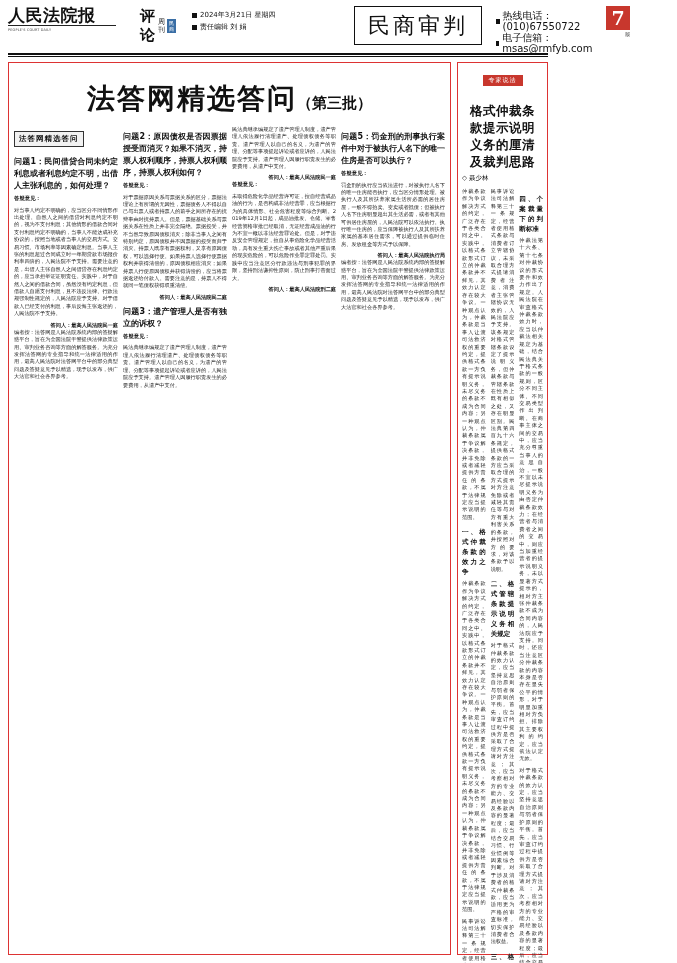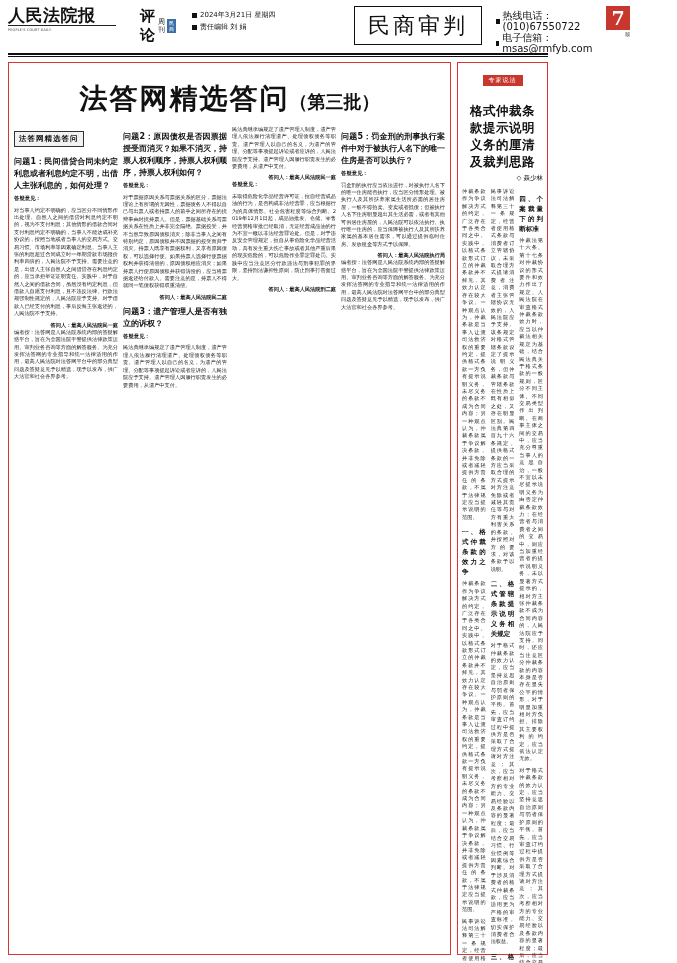--- a/index.html
+++ b/index.html
@@ -40,41 +40,41 @@
   .rule-top{border-top:2px solid #111;margin:3px 0 0 0;}
   .rule-thin{border-top:1px solid #111;margin-top:1px;}
 
   
   .content{display:flex;margin-top:5px;height:893px;}
   .left-pane{flex:0 0 442px;border:1px solid #d33;box-sizing:border-box;padding:5px 5px 4px 5px;position:relative;}
   .right-pane{flex:1;margin-left:6px;border:1px solid #d33;box-sizing:border-box;padding:4px 4px;position:relative;}
 
   .headline{text-align:center;margin:12px 0 8px 0;}
   .headline .h1{font-family:"DejaVu Serif","Liberation Serif",serif;font-size:28px;font-weight:bold;letter-spacing:2px;}
-  .headline .h1 .sm{font-size:18px;letter-spacing:0;}
+  .headline .h1 .sm{font-size:15px;letter-spacing:0;}
 
   .cols{display:flex;gap:5px;height:810px;}
   .col{flex:1;overflow:hidden;}
   .col.c1{flex:0 0 104px;}
   .col.c2{flex:0 0 104px;}
   .col.c3{flex:0 0 104px;}
   .col.c4{flex:0 0 104px;}
 
   .stamp{border:1px solid #333;display:inline-block;padding:2px 4px;font-size:7.5px;font-weight:bold;letter-spacing:1px;margin-bottom:4px;background:#f2f2f2;}
 
   .qtitle{font-weight:bold;font-size:8px;line-height:12px;margin:5px 0 3px 0;text-align:justify;}
   .ptxt{font-size:5.2px;line-height:7.4px;text-align:justify;color:#222;margin:0 0 4px 0;word-break:break-all;}
   .lead{font-size:5.4px;font-weight:bold;line-height:7.6px;}
   .sig{font-size:5.2px;text-align:right;font-weight:bold;margin-top:2px;}
 
   
   .rp-kicker{text-align:center;}
   .rp-kicker .k{display:inline-block;background:#c8372d;color:#fff;font-size:6px;padding:1px 6px;letter-spacing:1px;}
   .rp-title{font-family:"DejaVu Serif","Liberation Serif",serif;font-size:12.5px;font-weight:bold;text-align:center;line-height:17px;margin:16px 2px 4px 2px;letter-spacing:.5px;}
-  .rp-byline{text-align:right;font-size:6.5px;margin-bottom:5px;}
+  .rp-byline{text-align:left;font-size:6.5px;margin-bottom:5px;}
   .rp-cols{display:flex;gap:5px;height:845px;}
   .rp-col{flex:1;overflow:hidden;}
   .sub-h{font-size:6.5px;font-weight:bold;line-height:10px;margin:6px 0 3px 0;text-align:justify;}
   .rp-foot{font-size:5.2px;text-align:right;margin-top:3px;line-height:8px;}
 </style>
 </head>
 <body>
 
 <div class="page">
 

